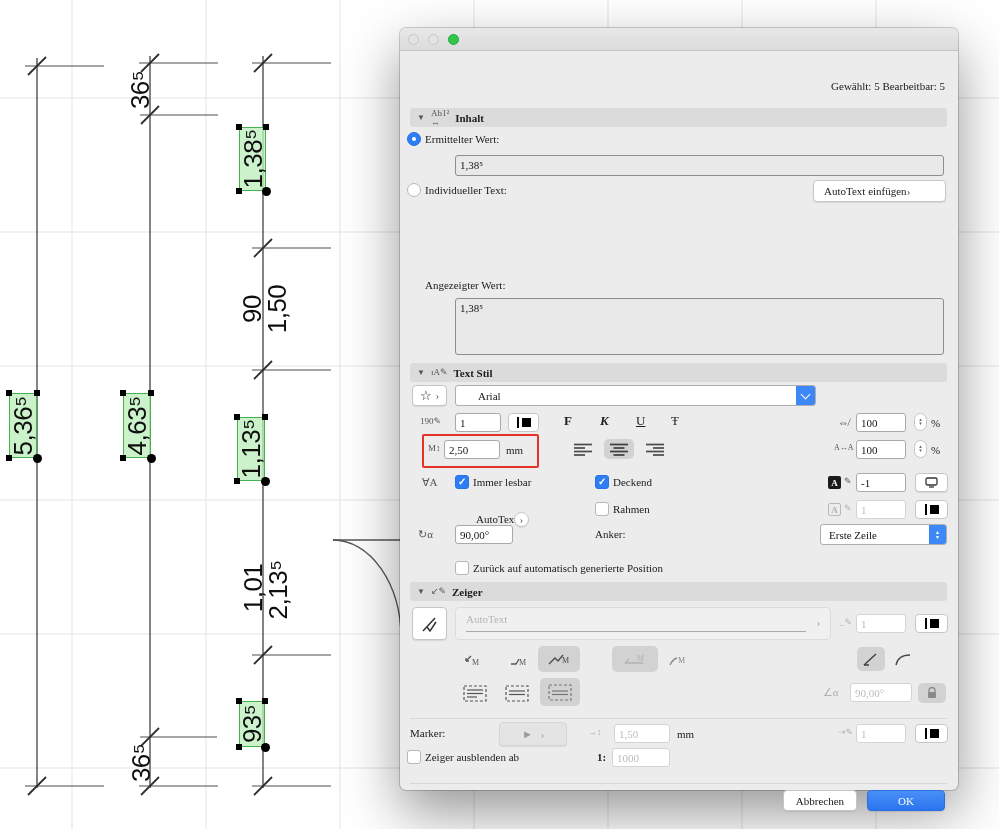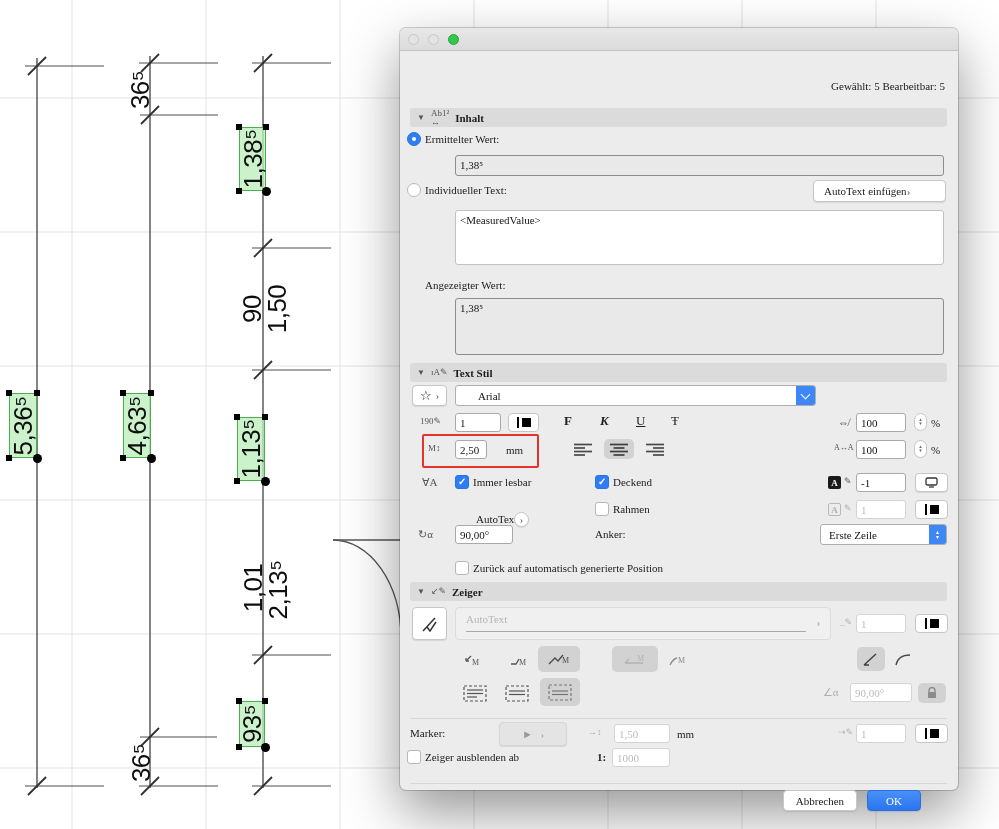--- a/index.html
+++ b/index.html
@@ -201,21 +201,20 @@
       <span class="rad on" style="left:7px;top:82px"></span>
       <div class="lbl" style="left:25px;top:83px">Ermittelter Wert:</div>
       <div class="fld ro" style="left:55px;top:105px;width:489px;height:21px">1,38⁵</div>
 
       <span class="rad" style="left:7px;top:133px"></span>
       <div class="lbl" style="left:25px;top:134px">Individueller Text:</div>
       <div class="btn" style="left:413px;top:130px;width:133px;height:22px;justify-content:flex-start;padding:0 10px">
         <span>AutoText einfügen</span>
         <span style="color:#555">›</span>
       </div>
-      <div class="fld" style="left:55px;top:160px;width:489px;height:55px;border-color:#c2c2c2">&lt;MeasuredValue&gt;</div>
 
       <div class="lbl" style="left:25px;top:229px">Angezeigter Wert:</div>
       <div class="fld ro" style="left:55px;top:248px;width:489px;height:57px">1,38⁵</div>
 
       <div class="sect" style="top:313px">
         <span class="disc">▼</span>
         <span class="ic">ɪA✎</span>
         <b>Text Stil</b>
       </div>
 
@@ -232,21 +231,21 @@
 
       <span class="ic" style="position:absolute;left:20px;top:367px">190✎</span>
       <div class="fld" style="left:55px;top:363px;width:46px">1</div>
       <span class="penbtn" style="left:108px;top:363px">
           <span class="bar"></span>
           <span class="sq"></span>
         </span>
 
       <div class="redbox" style="left:22px;top:384px;width:113px;height:30px"></div>
       <span class="ic" style="position:absolute;left:28px;top:394px">M↕</span>
-      <div class="fld" style="left:55px;top:390px;width:32px">2,50</div>
+      <div class="fld" style="left:44px;top:390px;width:56px">2,50</div>
       <div class="lbl" style="left:106px;top:394px">mm</div>
 
       <span class="stylebtn" style="left:164px;top:363px;font-weight:bold">F</span>
       <span class="stylebtn" style="left:200px;top:363px;font-style:italic;font-weight:bold">K</span>
       <span class="stylebtn" style="left:236px;top:363px;text-decoration:underline">U</span>
       <span class="stylebtn" style="left:271px;top:363px">Ŧ</span>
 
       <span class="tool" style="left:168px;top:389px;width:30px;height:20px">
         <svg width="18" height="13">
             <g stroke="#4a4a4a" stroke-width="1.7">
@@ -479,16 +478,16 @@
         </span>
 
       <span class="cb" style="left:7px;top:700px"></span>
       <div class="lbl" style="left:25px;top:701px">Zeiger ausblenden ab</div>
       <div class="lbl" style="left:197px;top:701px;font-weight:bold">1:</div>
       <div class="fld dis" style="left:212px;top:698px;width:58px">1000</div>
 
       <div class="divider" style="top:733px"></div>
 
       <div class="btn" style="left:383px;top:740px;width:74px;height:21px">Abbrechen</div>
-      <div class="btn okbtn" style="left:467px;top:740px;width:54px;height:21px">OK</div>
+      <div class="btn okbtn" style="left:467px;top:740px;width:78px;height:21px">OK</div>
     </div>
   </div>
 </div>
 
 </body></html>

